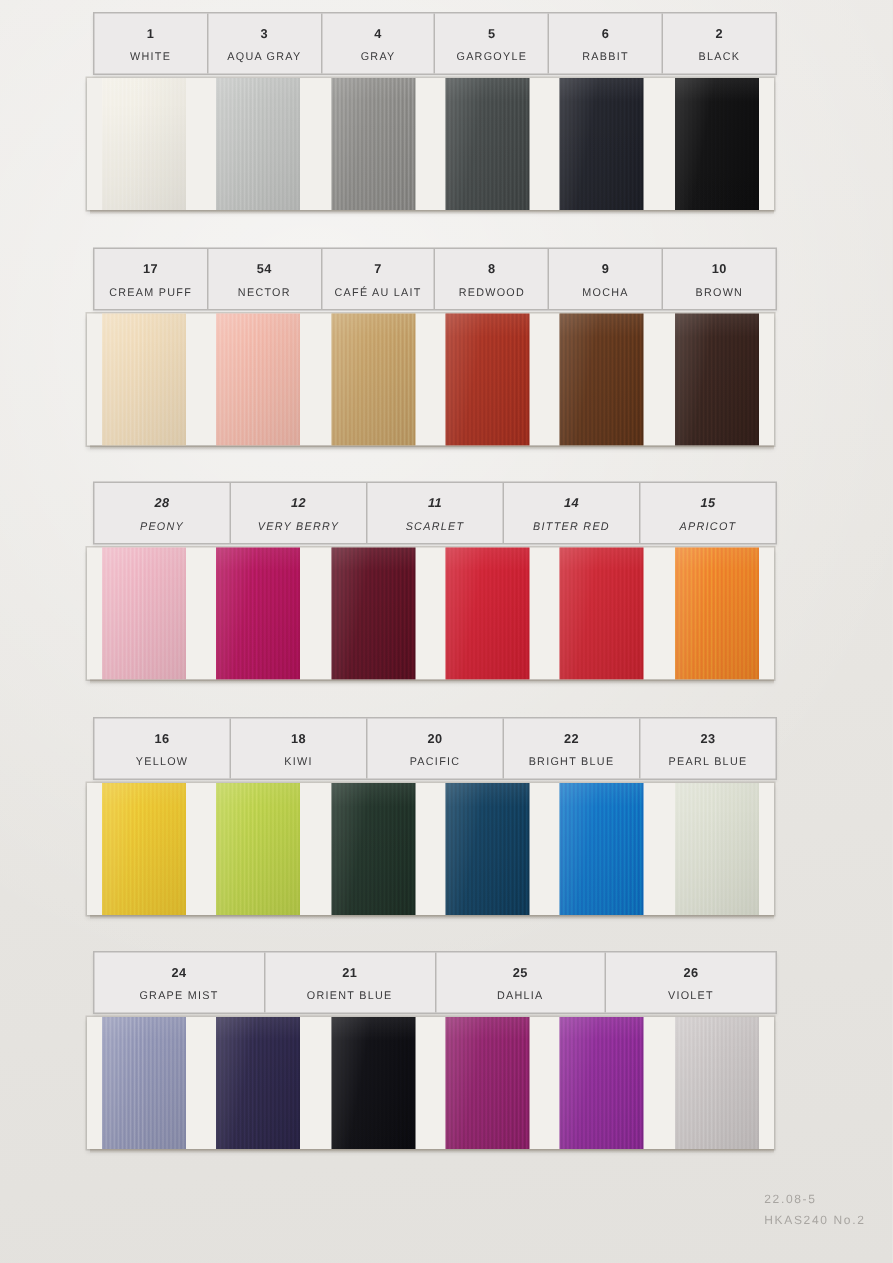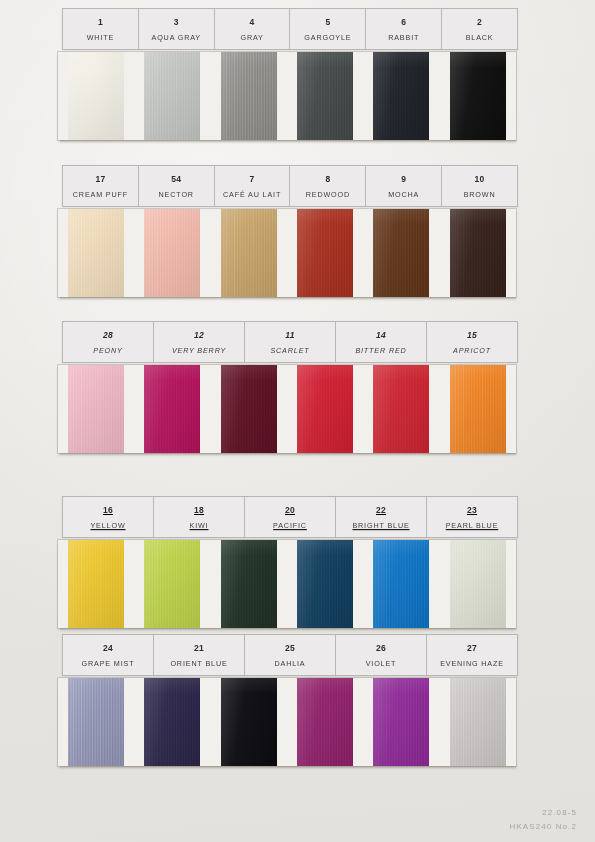--- a/index.html
+++ b/index.html
@@ -136,22 +136,22 @@
     inset: 0;
     background:
       linear-gradient(100deg, rgba(255,255,255,0.17) 0%, rgba(255,255,255,0.03) 38%, rgba(0,0,0,0.045) 100%),
       linear-gradient(to bottom, rgba(255,255,255,0.07) 0%, rgba(0,0,0,0.0) 18%, rgba(0,0,0,0.05) 100%);
   }
 
   
   .footer {
     position: absolute;
     right: 18px;
-    bottom: 8px;
-    text-align: right;
+    bottom: 21px;
+    text-align: left;
     color: #a8a5a1;
     font-size: 8px;
     letter-spacing: 1.1px;
     line-height: 14px;
   }
   .footer div { white-space: nowrap; }
 </style>
 </head>
 <body>
 
@@ -291,21 +291,21 @@
           <div class="swatch" style="background: rgb(206, 31, 49);"></div>
         </div>
         <div class="swatch-slot">
           <div class="swatch" style="background: rgb(203, 36, 49);"></div>
         </div>
         <div class="swatch-slot">
           <div class="swatch" style="background: rgb(239, 130, 38);"></div>
         </div>
       </div>
     </div>
-    <div class="row" style="top: 496px; text-decoration: underline;">
+    <div class="row" style="top: 478px;">
       <div class="labels">
         <div class="label-cell">
           <div class="lab-code">16</div>
           <div class="lab-name">YELLOW</div>
         </div>
         <div class="label-cell">
           <div class="lab-code">18</div>
           <div class="lab-name">KIWI</div>
         </div>
         <div class="label-cell">
@@ -352,24 +352,20 @@
           <div class="lab-code">21</div>
           <div class="lab-name">ORIENT BLUE</div>
         </div>
         <div class="label-cell">
           <div class="lab-code">25</div>
           <div class="lab-name">DAHLIA</div>
         </div>
         <div class="label-cell">
           <div class="lab-code">26</div>
           <div class="lab-name">VIOLET</div>
-        </div>
-        <div class="label-cell">
-          <div class="lab-code">27</div>
-          <div class="lab-name">EVENING HAZE</div>
         </div>
       </div>
       <div class="strip">
         <div class="swatch-slot">
           <div class="swatch" style="background: rgb(146, 150, 182);"></div>
         </div>
         <div class="swatch-slot">
           <div class="swatch" style="background: rgb(43, 37, 72);"></div>
         </div>
         <div class="swatch-slot">

